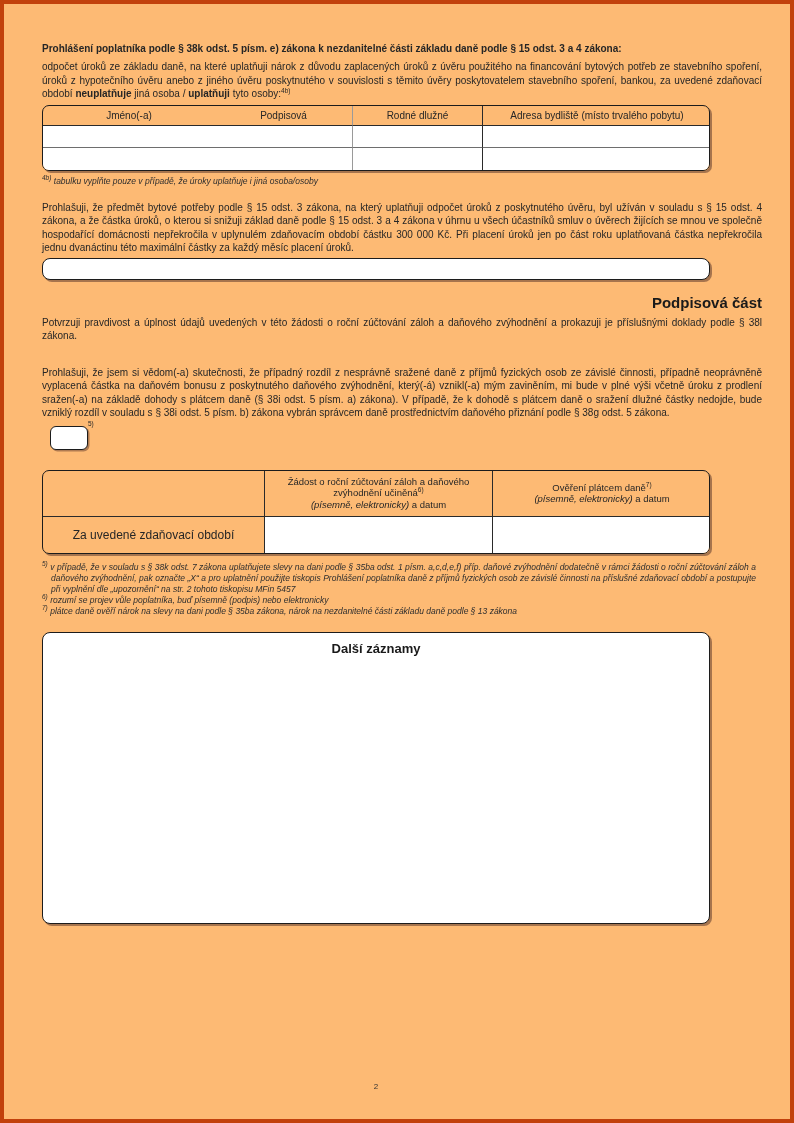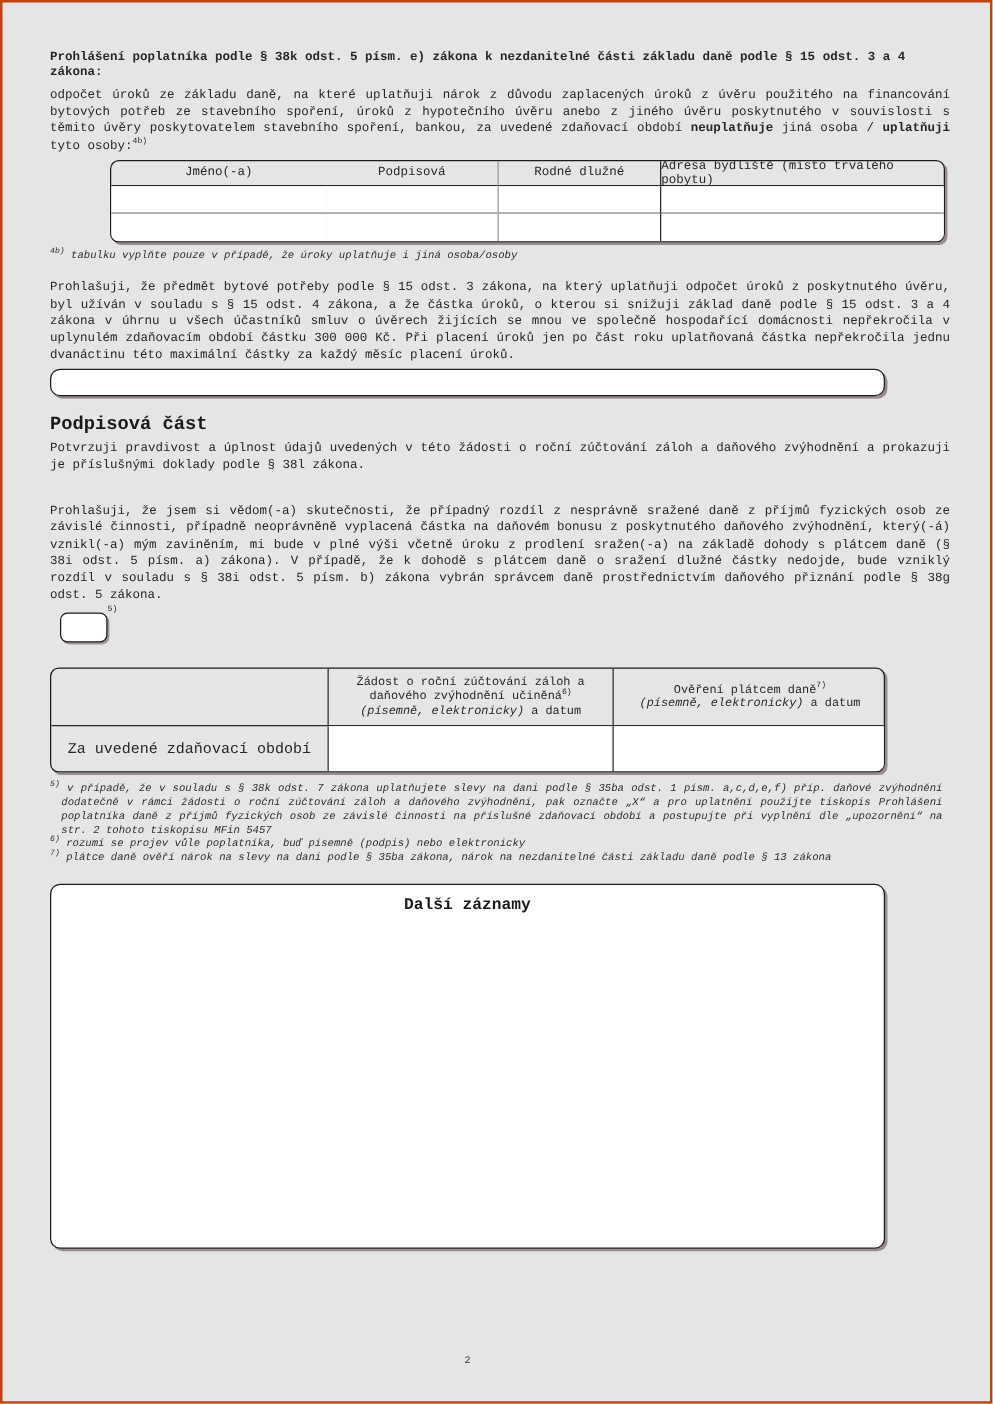--- a/index.html
+++ b/index.html
@@ -1,22 +1,22 @@
 <!DOCTYPE html>
 <html><head>
 <meta charset="utf-8">
 <style>
   * { margin:0; padding:0; box-sizing:border-box; }
   html,body { background:#d8d0d0; }
   .page {
     width:794px; height:1123px;
-    background:#e5e5e5;
-    border:2px solid #c2410c;
+    background:#fdba74;
+    border:4px solid #c2410c;
     position:relative;
-    font-family:Liberation Mono, monospace;
+    font-family:Liberation Sans, sans-serif;
     color:#262626;
     overflow:hidden;
   }
   .content { padding:39px 36px 0 38px; }
 
   .b10 { font-size:10px; font-weight:bold; line-height:12px; }
   p.body { font-size:10px; line-height:13.5px; text-align:justify; }
   sup { font-size:6.5px; vertical-align:super; line-height:0; }
 
   
@@ -28,38 +28,37 @@
   }
 
   
   .tbl1 {
     width:668px; margin-top:4px;
     border:1.5px solid #1c1c1c; border-radius:7px; overflow:hidden;
     box-shadow:2px 2px 0 rgba(60,30,30,.45);
     display:grid;
     grid-template-columns:172px 137px 130px 229px;
     grid-template-rows:20px 22px 22px;
-    margin-left:48px;
   }
   .tbl1 .hc {
     font-size:10px; display:flex; align-items:center; justify-content:center;
     border-bottom:1px solid #2a2a2a; background:transparent;
   }
   .tbl1 .dc { background:#fff; }
   .tbl1 .sep-faint { border-left:1px solid #9a9a9a; }
   .tbl1 .sep-dark  { border-left:1px solid #2a2a2a; }
   .tbl1 .rowline   { border-bottom:1px solid #6e6e6e; }
 
   .note {
     margin-top:5px; font-size:8.5px; font-style:italic; line-height:11px; color:#2e2e2e;
   }
 
   .addr-box { width:668px; height:22px; margin-top:3px; }
 
-  .sig-heading { margin-top:14px; width:720px; text-align:left;
+  .sig-heading { margin-top:14px; width:720px; text-align:right;
                  font-size:15px; font-weight:bold; line-height:18px; color:#1a1a1a; }
 
   
   .request-row { margin-top:6px; display:flex; align-items:flex-start; }
   .request-row .lbl { font-size:10px; font-weight:bold; line-height:24px; }
   .checkbox {
     display:inline-block; width:38px; height:24px; margin-left:8px;
     background:#fff; border:1.5px solid #1c1c1c; border-radius:6px;
     box-shadow:1.5px 1.5px 0 rgba(60,30,30,.4);
     font-size:11px; text-align:center; line-height:22px;

